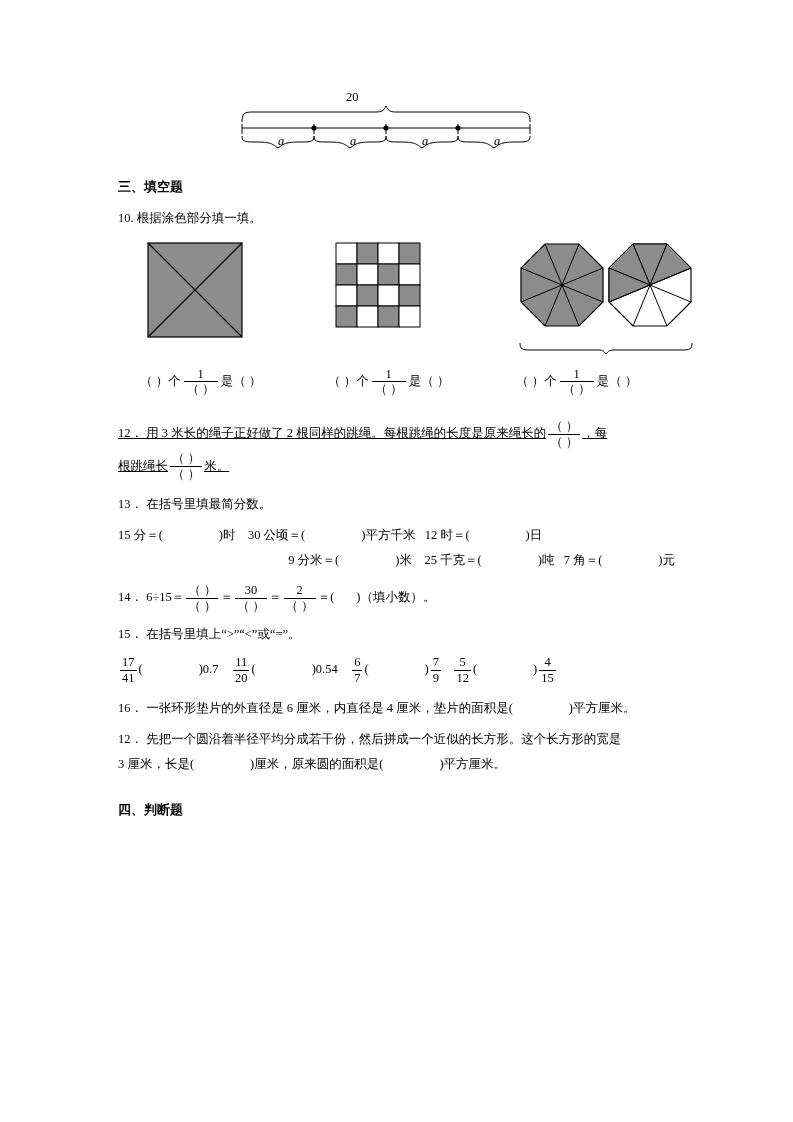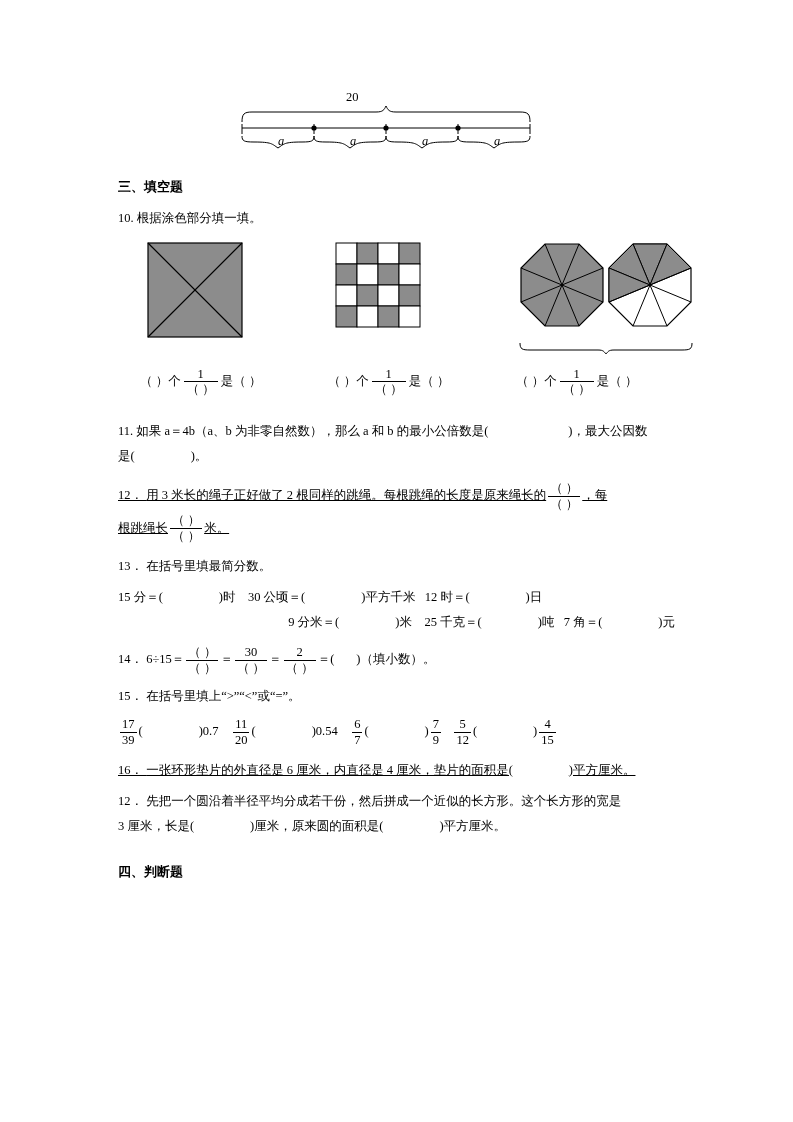--- a/index.html
+++ b/index.html
@@ -225,25 +225,20 @@
       <span>（  ）</span><span>个</span><span class="frac"><span class="num">1</span><span class="den">（  ）</span></span><span>是（  ）</span>
     </div>
     <div class="frac-item" style="left:210px; top:2px;">
       <span>（  ）</span><span>个</span><span class="frac"><span class="num">1</span><span class="den">（  ）</span></span><span>是（  ）</span>
     </div>
     <div class="frac-item" style="left:398px; top:2px;">
       <span>（  ）</span><span>个</span><span class="frac"><span class="num">1</span><span class="den">（  ）</span></span><span>是（  ）</span>
     </div>
   </div>
 
-  <div class="q" style="margin-top:12px;">
-    <span>11.</span>
-    <span>如果 a＝4b（a、b 为非零自然数），那么 a 和 b 的最小公倍数是(</span><span class="blank-lg"></span><span>)，最大公因数</span><br>
-    <span>是(</span><span class="blank-md"></span><span>)。</span>
-  </div>
 
   <div class="q eqline" style="margin-top:10px;text-decoration:underline;">
     <span>12．</span>
     <span>用 3 米长的绳子正好做了 2 根同样的跳绳。每根跳绳的长度是原来绳长的</span><span class="inline-frac"><span class="n">（   ）</span><span class="d">（   ）</span></span><span>，每</span><br>
     <span>根跳绳长</span><span class="inline-frac"><span class="n">（   ）</span><span class="d">（   ）</span></span><span>米。</span>
   </div>
 
   <div class="q" style="margin-top:10px;">
     <span>13．</span>
     <span>在括号里填最简分数。</span>
@@ -266,30 +261,30 @@
   <div class="q eqline" style="margin-top:8px;">
     <span>14．</span>
     <span>6÷15＝</span><span class="inline-frac"><span class="n">（   ）</span><span class="d">（   ）</span></span><span>＝</span><span class="inline-frac"><span class="n">30</span><span class="d">（   ）</span></span><span>＝</span><span class="inline-frac"><span class="n">2</span><span class="d">（   ）</span></span><span>＝(</span><span class="blank-sm"></span><span>)（填小数）。</span>
   </div>
 
   <div class="q" style="margin-top:8px;">
     <span>15．</span>
     <span>在括号里填上“&gt;”“&lt;”或“=”。</span>
   </div>
   <div class="q eqline" style="margin:0;">
-    <span class="inline-frac"><span class="n">17</span><span class="d">39</span></span><span>(</span><span class="blank-md"></span><span>)</span><span>0.7</span>
+    <span class="inline-frac"><span class="n">17</span><span class="d">41</span></span><span>(</span><span class="blank-md"></span><span>)</span><span>0.7</span>
     &nbsp;&nbsp;
     <span class="inline-frac"><span class="n">11</span><span class="d">20</span></span><span>(</span><span class="blank-md"></span><span>)</span><span>0.54</span>
     &nbsp;&nbsp;
     <span class="inline-frac"><span class="n">6</span><span class="d">7</span></span><span>(</span><span class="blank-md"></span><span>)</span><span class="inline-frac"><span class="n">7</span><span class="d">9</span></span>
     &nbsp;
     <span class="inline-frac"><span class="n">5</span><span class="d">12</span></span><span>(</span><span class="blank-md"></span><span>)</span><span class="inline-frac"><span class="n">4</span><span class="d">15</span></span>
   </div>
 
-  <div class="q" style="margin-top:10px;text-decoration:underline;">
+  <div class="q" style="margin-top:10px;">
     <span>16．</span>
     <span>一张环形垫片的外直径是 6 厘米，内直径是 4 厘米，垫片的面积是(</span><span class="blank-md"></span><span>)平方厘米。</span>
   </div>
 
   <div class="q" style="margin-top:2px;">
     <span>12．</span>
     <span>先把一个圆沿着半径平均分成若干份，然后拼成一个近似的长方形。这个长方形的宽是</span><br>
     <span>3 厘米，长是(</span><span class="blank-md"></span><span>)厘米，原来圆的面积是(</span><span class="blank-md"></span><span>)平方厘米。</span>
   </div>
 

